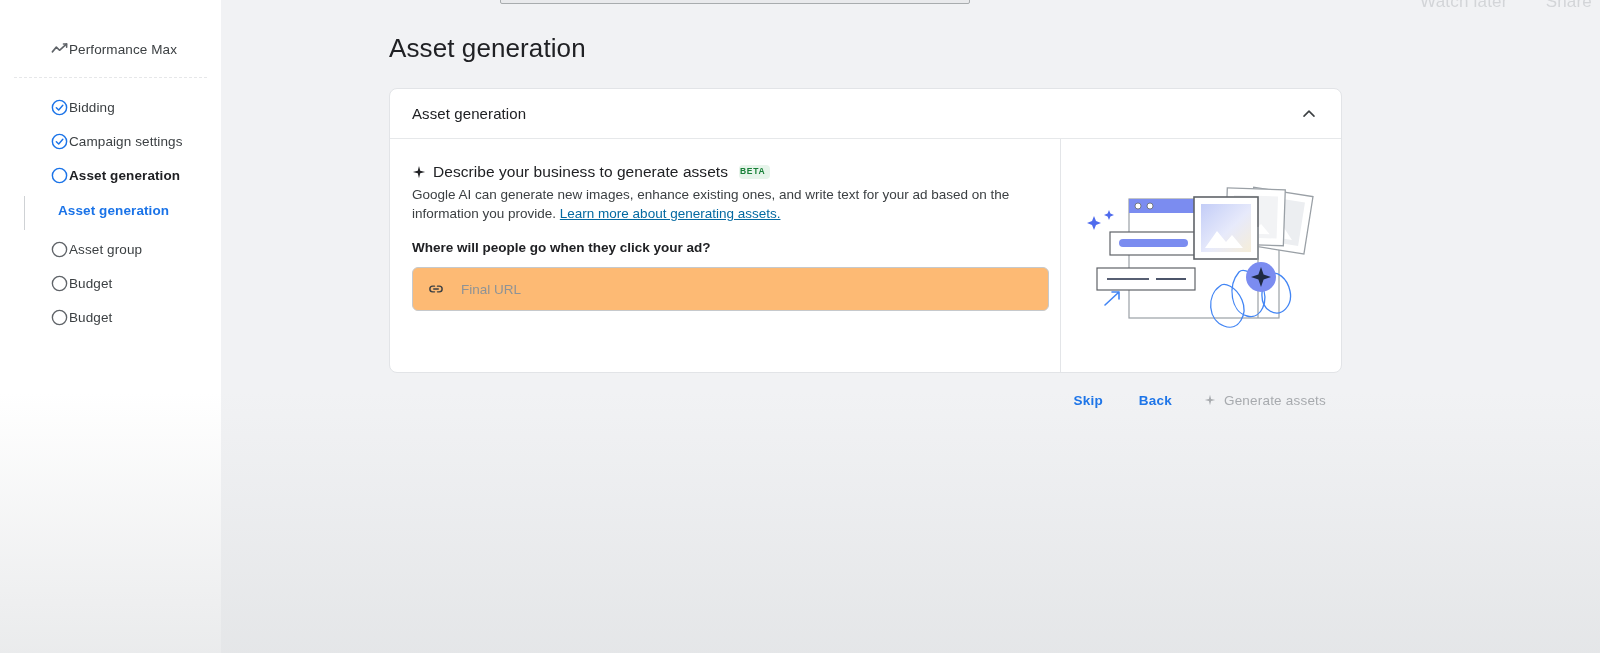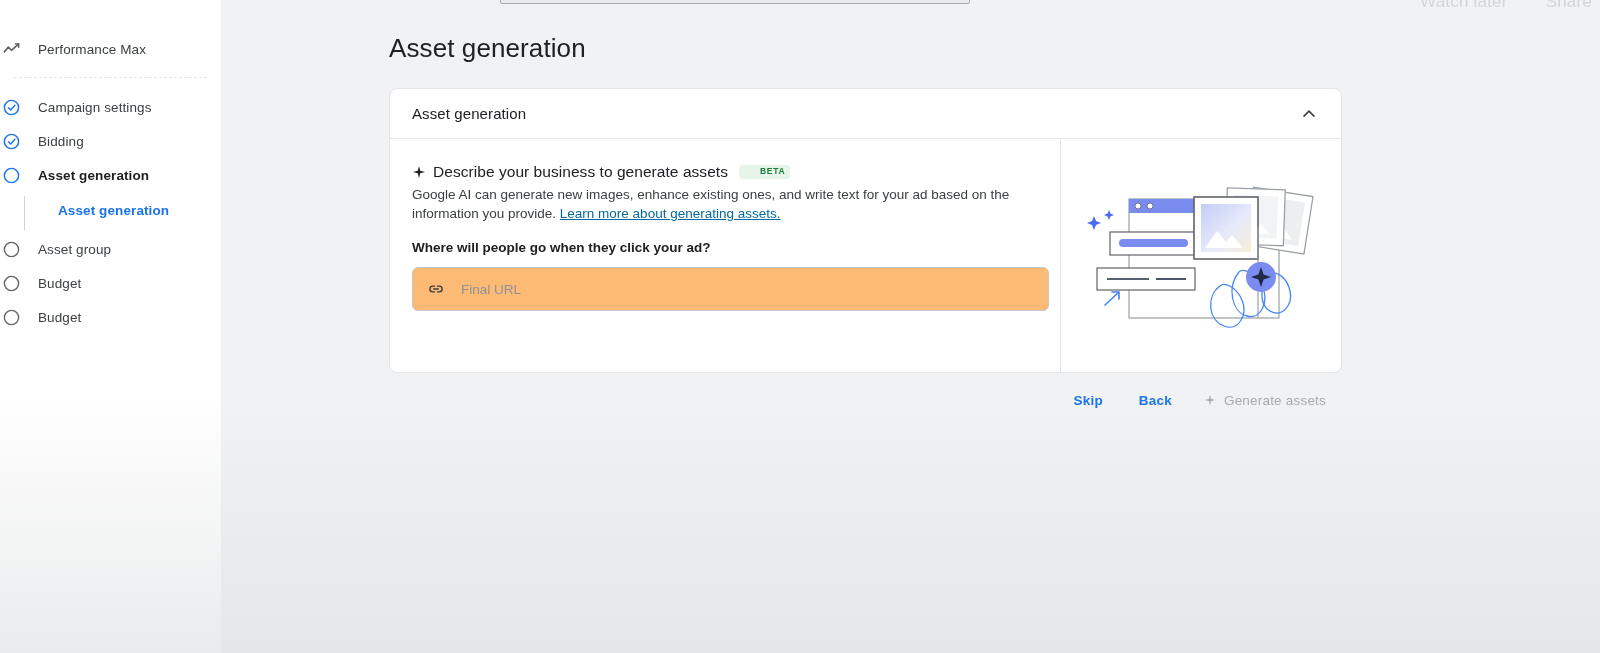--- a/index.html
+++ b/index.html
@@ -47,22 +47,22 @@
     background: #ffffff;
     flex: 0 0 221px;
     padding-top: 32px;
     position: relative;
     z-index: 5;
   }
   .nav-row {
     display: flex; align-items: center;
     height: 34px;
     padding-left: 2px;
-    gap: 17px;
     cursor: pointer;
+    margin-left: 48px;
   }
   .nav-row .ico {
     width: 19px; height: 19px;
     flex: 0 0 19px;
     display: flex; align-items: center; justify-content: center;
   }
   .nav-label {
     font-size: 13.5px;
     color: #3c4043;
     letter-spacing: .1px;
@@ -167,21 +167,21 @@
     letter-spacing: .05px;
   }
   .spark { width: 14px; height: 14px; flex: 0 0 14px; display:flex; }
   .badge {
     display: inline-block;
     background: #e6f4ea;
     color: #188038;
     font-size: 8.5px;
     font-weight: 700;
     letter-spacing: .7px;
-    padding: 2px 5px 2px 21px;
+    padding: 2px 5px 2px 1px;
     border-radius: 4px;
     margin-left: 4px;
     line-height: 1.1;
   }
 
   .desc {
     font-size: 13.5px;
     line-height: 19px;
     color: #3c4043;
     max-width: 600px;
@@ -285,31 +285,31 @@
 
     <div class="sep"></div>
 
     <div class="nav-row">
       <span class="ico">
         <svg width="19" height="19" viewBox="0 0 24 24" fill="none" stroke="#1a73e8" stroke-width="1.8">
           <circle cx="12" cy="12" r="9"></circle>
           <polyline points="8,12.3 11,15.2 16.2,9.2" stroke-linecap="round" stroke-linejoin="round"></polyline>
         </svg>
       </span>
+      <span class="nav-label">Bidding</span>
+    </div>
+
+    <div class="nav-row">
+      <span class="ico">
+        <svg width="19" height="19" viewBox="0 0 24 24" fill="none" stroke="#1a73e8" stroke-width="1.8">
+          <circle cx="12" cy="12" r="9"></circle>
+          <polyline points="8,12.3 11,15.2 16.2,9.2" stroke-linecap="round" stroke-linejoin="round"></polyline>
+        </svg>
+      </span>
       <span class="nav-label">Campaign settings</span>
-    </div>
-
-    <div class="nav-row">
-      <span class="ico">
-        <svg width="19" height="19" viewBox="0 0 24 24" fill="none" stroke="#1a73e8" stroke-width="1.8">
-          <circle cx="12" cy="12" r="9"></circle>
-          <polyline points="8,12.3 11,15.2 16.2,9.2" stroke-linecap="round" stroke-linejoin="round"></polyline>
-        </svg>
-      </span>
-      <span class="nav-label">Bidding</span>
     </div>
 
     <div class="nav-row current">
       <span class="ico">
         <svg width="19" height="19" viewBox="0 0 24 24" fill="none" stroke="#1a73e8" stroke-width="1.8">
           <circle cx="12" cy="12" r="9"></circle>
         </svg>
       </span>
       <span class="nav-label">Asset generation</span>
     </div>

